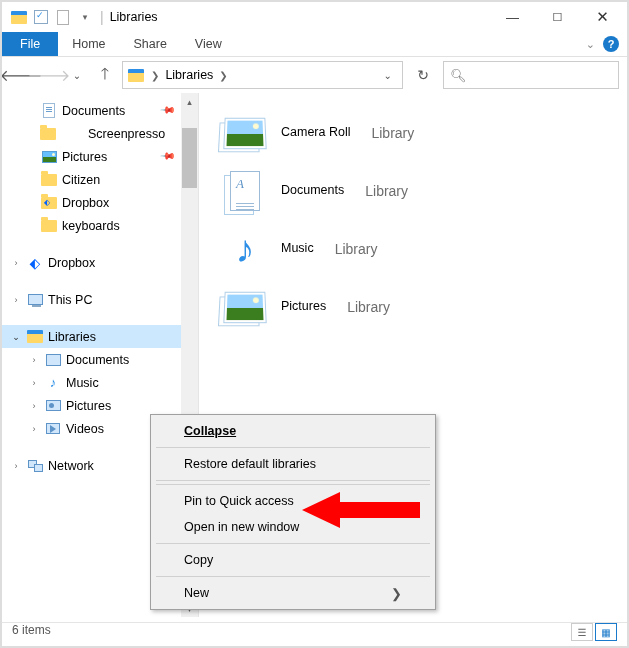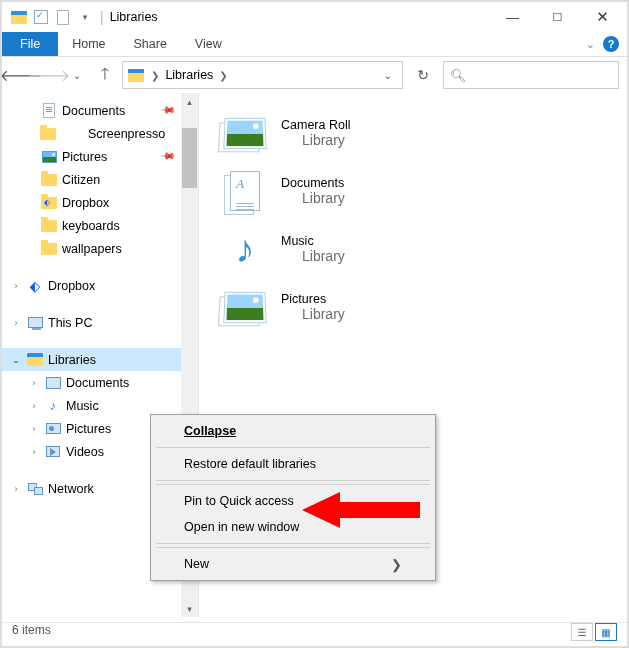--- a/index.html
+++ b/index.html
@@ -74,21 +74,21 @@
   .pic-sub::after { content:""; position:absolute; top:2px; left:2px; width:5px; height:5px; border-radius:50%; background:#5e94c8;}
   .vid-sub { width: 14px; height: 11px; background: #cfe6fb; border: 1px solid #5e94c8; position: relative; }
   .vid-sub::after { content:""; position:absolute; left:3px; top:1px; border-left:6px solid #5e94c8; border-top:4px solid transparent; border-bottom:4px solid transparent; }
   .net-mini { width:15px; height:12px; position:relative; }
   .net-mini::before { content:""; position:absolute; width:7px;height:6px;background:#cfe6fb;border:1px solid #5e94c8; top:0;left:0;}
   .net-mini::after { content:""; position:absolute; width:7px;height:6px;background:#cfe6fb;border:1px solid #5e94c8; bottom:0;right:0;}
 
   
   .litem { display: flex; align-items: center; height: 56px; gap: 14px; margin-bottom: 2px; }
   .licon { width: 44px; height: 44px; display: flex; align-items: center; justify-content: center; }
-  .ltext { display: flex; flex-direction: column; }
+  .ltext { display: flex; flex-direction: row; }
   .lname { font-size: 12.5px; }
   .ltype { font-size: 14px; color: #6d6d6d; margin-left: 21px; }
 
   .big-pic { width: 40px; height: 30px; background: linear-gradient(#9bd4ff 55%, #3a7e1f 55%); border: 2px solid #fff; box-shadow: 0 0 0 1px #b0cfe8, -6px 4px 0 -1px #fff, -6px 4px 0 0 #b0cfe8; transform: perspective(100px) rotateX(12deg); position:relative; }
   .big-pic::after { content:""; position:absolute; top:3px; right:4px; width:6px;height:6px;background:#fffbd0;border-radius:50%;}
   .big-doc { width: 30px; height: 40px; background: #fff; border: 1px solid #9bbbd8; position: relative; box-shadow: -6px 4px 0 -1px #fff, -6px 4px 0 0 #b0cfe8; }
   .big-doc::before { content:"A"; position:absolute; top:4px; left:5px; color:#5e94c8; font-size:13px; font-style:italic; font-family:serif; }
   .big-doc::after { content:""; position:absolute; bottom:6px; left:5px; width:18px; height:1px; background:#9bbbd8; box-shadow: 0 3px 0 #9bbbd8, 0 6px 0 #9bbbd8; }
   .big-music { color: #2e8fe6; font-size: 38px; line-height: 1; }
 
@@ -212,26 +212,20 @@
             </span>
           </span>
           <span>Dropbox</span>
         </div>
       <div class="tree-item" style="padding-left:38px;">
           <span class="ticon">
             <span class="folder-y"></span>
           </span>
           <span>keyboards</span>
         </div>
-      <div class="tree-item" style="padding-left:38px;">
-          <span class="ticon">
-            <span class="folder-y"></span>
-          </span>
-          <span>wallpapers</span>
-        </div>
 
       <div class="spacer-row"></div>
       <div class="tree-item" style="padding-left:8px;">
           <span class="caret">›</span>
           <span class="ticon dropbox-mini">⬖</span>
           <span>Dropbox</span>
         </div>
 
       <div class="spacer-row"></div>
       <div class="tree-item" style="padding-left:8px;">
@@ -336,20 +330,21 @@
 
 <div class="ctxmenu">
   <div class="ctx-item bold">Collapse</div>
   <div class="ctx-sep"></div>
   <div class="ctx-item">Restore default libraries</div>
   <div class="ctx-sep"></div>
   <div class="ctx-sep"></div>
   <div class="ctx-item">Pin to Quick access</div>
   <div class="ctx-item">Open in new window</div>
   <div class="ctx-sep"></div>
+  <div class="ctx-item">Copy</div>
   <div class="ctx-sep"></div>
   <div class="ctx-item">
       <span>New</span>
       <span class="ctx-arrow">❯</span>
     </div>
 </div>
 
 <svg class="redarrow" width="120" height="40" viewBox="0 0 120 40">
   <polygon points="0,20 38,2 38,12 118,12 118,28 38,28 38,38" fill="#ff0000"></polygon>
 </svg>

